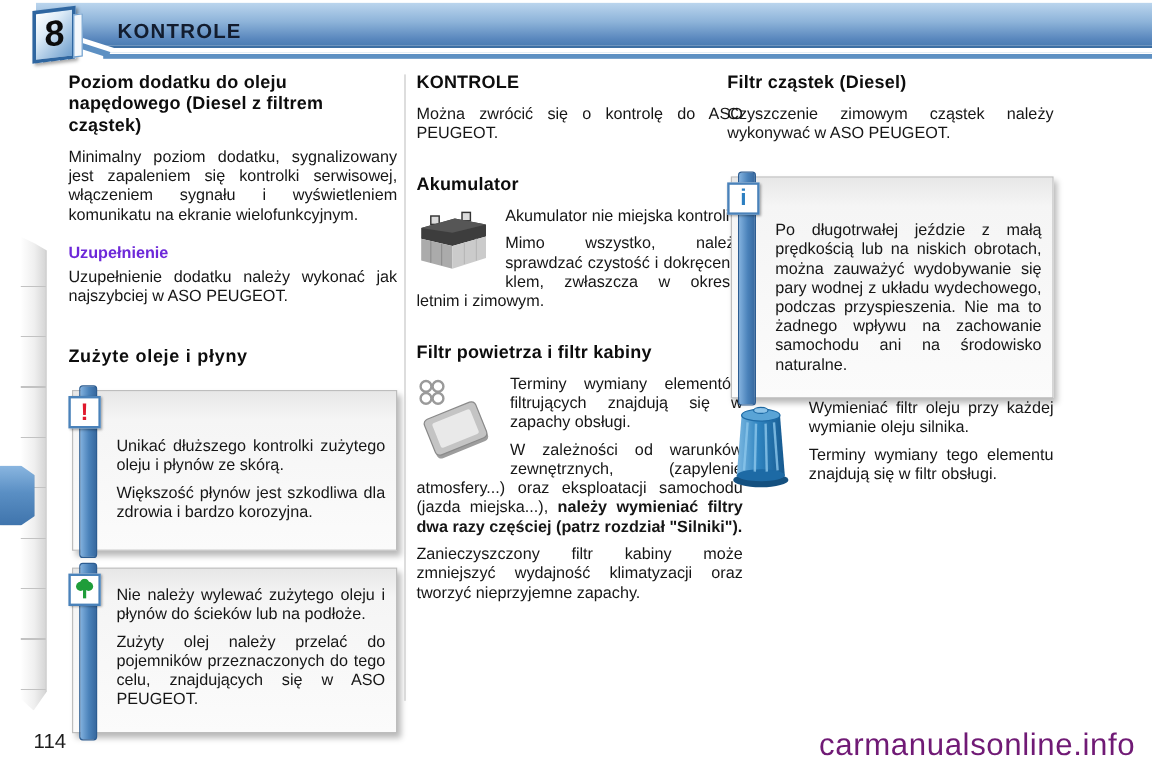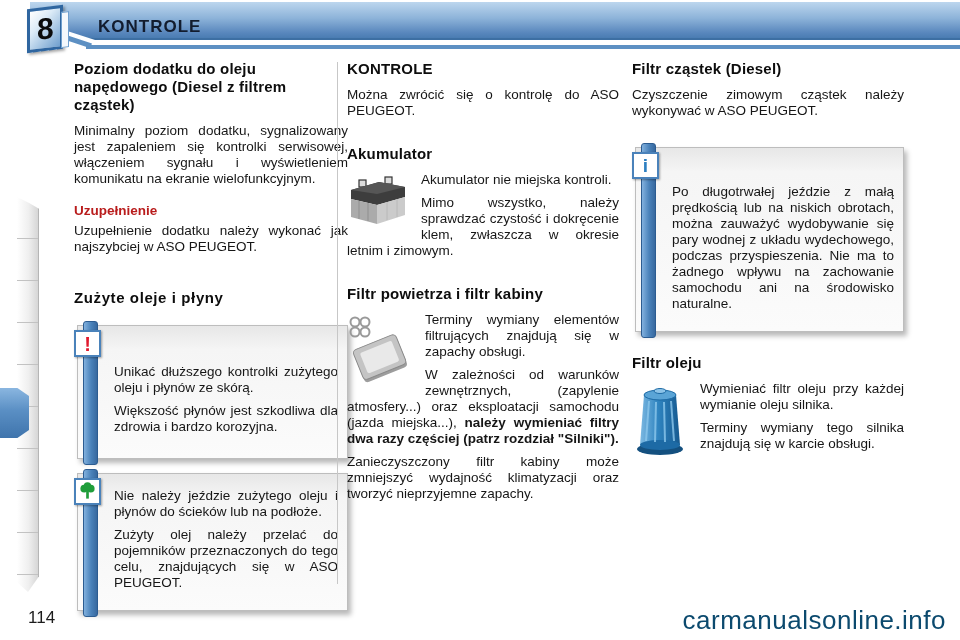--- a/index.html
+++ b/index.html
@@ -53,27 +53,27 @@
   }
   .side-tab {
     position:absolute; left:0; top:388px; width:29px; height:50px;
     background:linear-gradient(180deg,#8ab6e0 0%,#5a8fc4 45%,#3f74ac 100%);
     clip-path:polygon(0 0,60% 0,100% 16%,100% 84%,60% 100%,0 100%);
     filter:drop-shadow(1px 1px 1px rgba(0,0,0,.3));
   }
 
   
   .col { position:absolute; top:60px; font-size:13.5px; line-height:16px; }
-  .col1 { left:74px;  width:274px; }
+  .col1 { left:57px;  width:274px; }
   .col2 { left:347px; width:272px; }
-  .col3 { left:632px; width:272px; }
+  .col3 { left:606px; width:272px; }
   .divider { position:absolute; left:337px; top:62px; width:1px; height:522px; background:#c7c7c7; }
 
   h2 { font-size:15px; line-height:18px; font-weight:bold; color:#0d0d0d; margin-bottom:9px; letter-spacing:.2px; }
-  h3 { font-size:13.5px; font-weight:bold; color:#b91c1c; margin:16px 0 4px; }
+  h3 { font-size:13.5px; font-weight:bold; color:#6d28d9; margin:16px 0 4px; }
   .sec-title { margin-top:26px; }
   p  { text-align:justify; margin-bottom:7px; }
   .b { font-weight:bold; }
 
   
   .note-box {
     position:relative; margin-left:3px; margin-top:18px;
     border:1px solid #bdbdbd;
     background:linear-gradient(180deg,#e7e7e7 0px,#f5f5f5 24px,#fbfbfb 100%);
     box-shadow:3px 4px 5px rgba(0,0,0,.28);
@@ -96,21 +96,21 @@
   .pad-top-md { padding-top:36px; }
   .box1 { min-height:134px; }
   .box2 { min-height:120px; }
   .box3 { min-height:177px; margin-top:28px; }
 
   
   .pic { float:left; margin:2px 12px 4px 0; }
 
   
   .page-number { position:absolute; left:28px; bottom:12px; font-size:17px; color:#1c1c1c;text-align:right; }
-  .watermark  { position:absolute; right:14px; bottom:4px; font-size:26px; color:#0c4a6e; letter-spacing:.5px; }
+  .watermark  { position:absolute; right:14px; bottom:4px; font-size:26px; color:#701a75; letter-spacing:.5px; }
 </style>
 </head>
 <body>
 
 <div class="page">
 
   <div class="chapter-band"></div>
   <div class="header-line"></div>
   <div class="chapter-badge">
     <span>8</span>
@@ -140,21 +140,21 @@
     <div class="note-box box2" style="margin-top:14px;">
       <div class="bar"></div>
       <div class="badge-icon">
         <svg width="19" height="19" viewBox="0 0 20 20">
           <circle cx="6.5" cy="7" r="4" fill="#1f9d3a"></circle>
           <circle cx="13.5" cy="7" r="4" fill="#1f9d3a"></circle>
           <circle cx="10" cy="4.2" r="4" fill="#1f9d3a"></circle>
           <rect x="8.6" y="8" width="2.8" height="9.5" fill="#1f9d3a"></rect>
         </svg>
       </div>
-      <p>Nie należy jeździe zużytego oleju i płynów do ścieków lub na podłoże.</p>
+      <p>Nie należy wylewać zużytego oleju i płynów do ścieków lub na podłoże.</p>
       <p>Zużyty olej należy przelać do pojemników przeznaczonych do tego celu, znajdujących się w ASO PEUGEOT.</p>
     </div>
   </div>
 
   <div class="divider"></div>
 
   <div class="col col2">
     <h2>KONTROLE</h2>
     <p>Można zwrócić się o kontrolę do ASO PEUGEOT.</p>
 
@@ -202,21 +202,20 @@
     <p>Czyszczenie zimowym cząstek należy wykonywać w ASO PEUGEOT.</p>
 
     <div class="note-box box3 pad-top-md">
       <div class="bar"></div>
       <div class="badge-icon">
         <span class="glyph-info">i</span>
       </div>
       <p>Po długotrwałej jeździe z małą prędkością lub na niskich obrotach, można zauważyć wydobywanie się pary wodnej z układu wydechowego, podczas przyspieszenia. Nie ma to żadnego wpływu na zachowanie samochodu ani na środowisko naturalne.</p>
     </div>
 
-    <h2 class="sec-title" style="margin-top:22px;">Filtr oleju</h2>
     <div>
       <svg class="pic" width="56" height="74" viewBox="0 0 56 74">
         <defs>
           <linearGradient id="blu" x1="0" y1="0" x2="1" y2="0">
             <stop offset="0" stop-color="#7db9e2"></stop>
             <stop offset="0.45" stop-color="#2f84c0"></stop>
             <stop offset="1" stop-color="#16598f"></stop>
           </linearGradient>
         </defs>
         <ellipse cx="28" cy="66" rx="23" ry="6" fill="#14507f"></ellipse>
@@ -225,19 +224,19 @@
         <ellipse cx="28" cy="12" rx="16" ry="5" fill="#5aa4d6" stroke="#1d6aa5" stroke-width="1"></ellipse>
         <ellipse cx="28" cy="8" rx="6" ry="2.5" fill="#8cc3e8" stroke="#1d6aa5" stroke-width="1"></ellipse>
         <g stroke="#8cc7ec" stroke-width="2" opacity=".8">
           <line x1="17" y1="18" x2="14" y2="58"></line>
             <line x1="24" y1="19" x2="23" y2="59"></line>
           <line x1="32" y1="19" x2="33" y2="59"></line>
             <line x1="39" y1="18" x2="42" y2="58"></line>
         </g>
       </svg>
       <p>Wymieniać filtr oleju przy każdej wymianie oleju silnika.</p>
-      <p>Terminy wymiany tego silnika znajdują się w karcie obsługi.</p>
+      <p>Terminy wymiany tego elementu znajdują się w filtr obsługi.</p>
     </div>
   </div>
 
   <div class="page-number">114</div>
   <div class="watermark">carmanualsonline.info</div>
 </div>
 
 </body></html>

